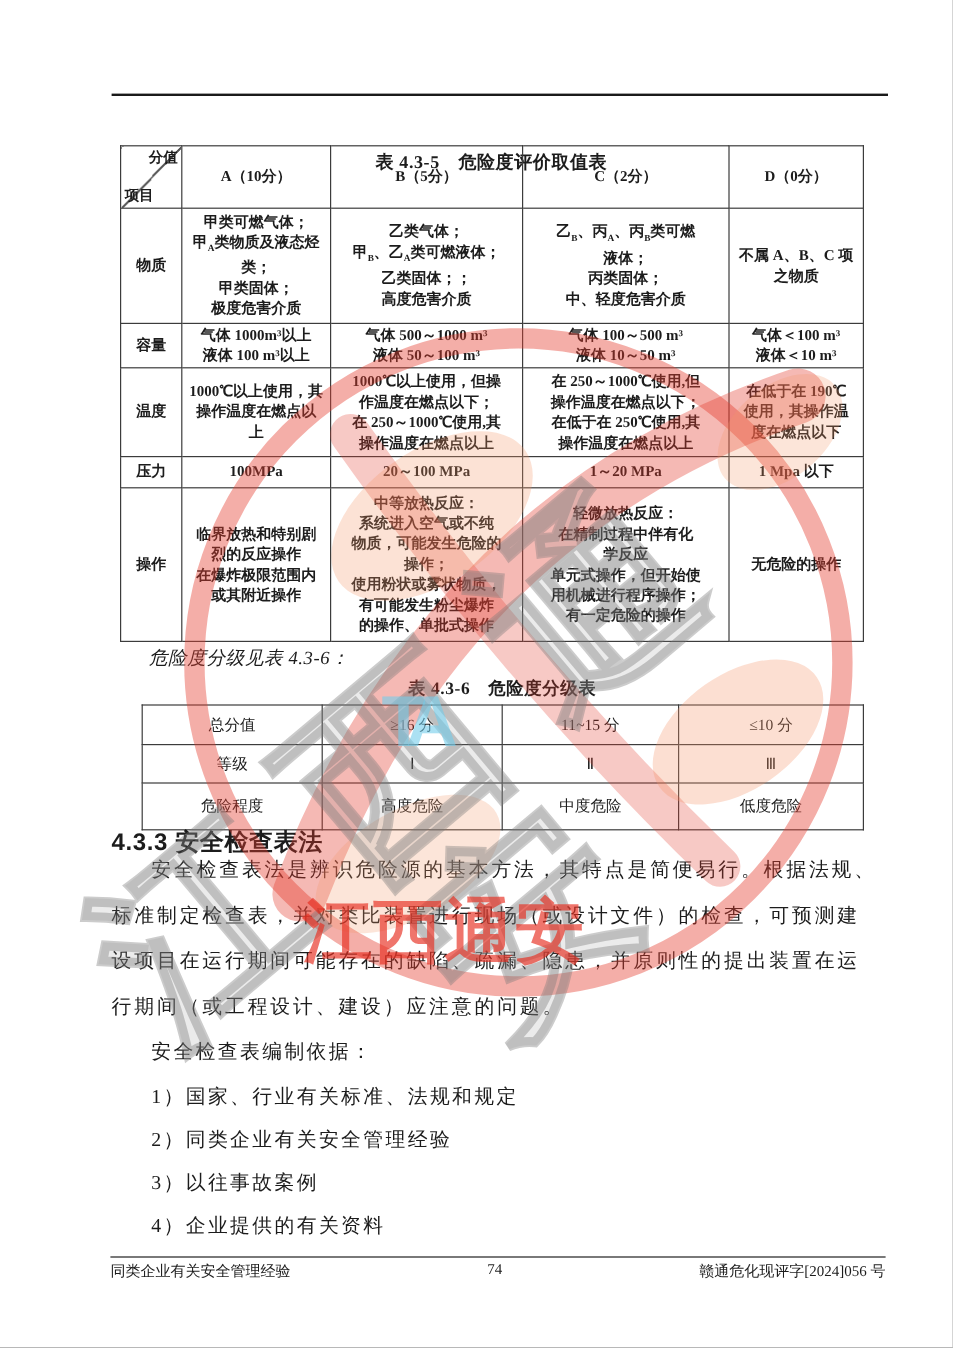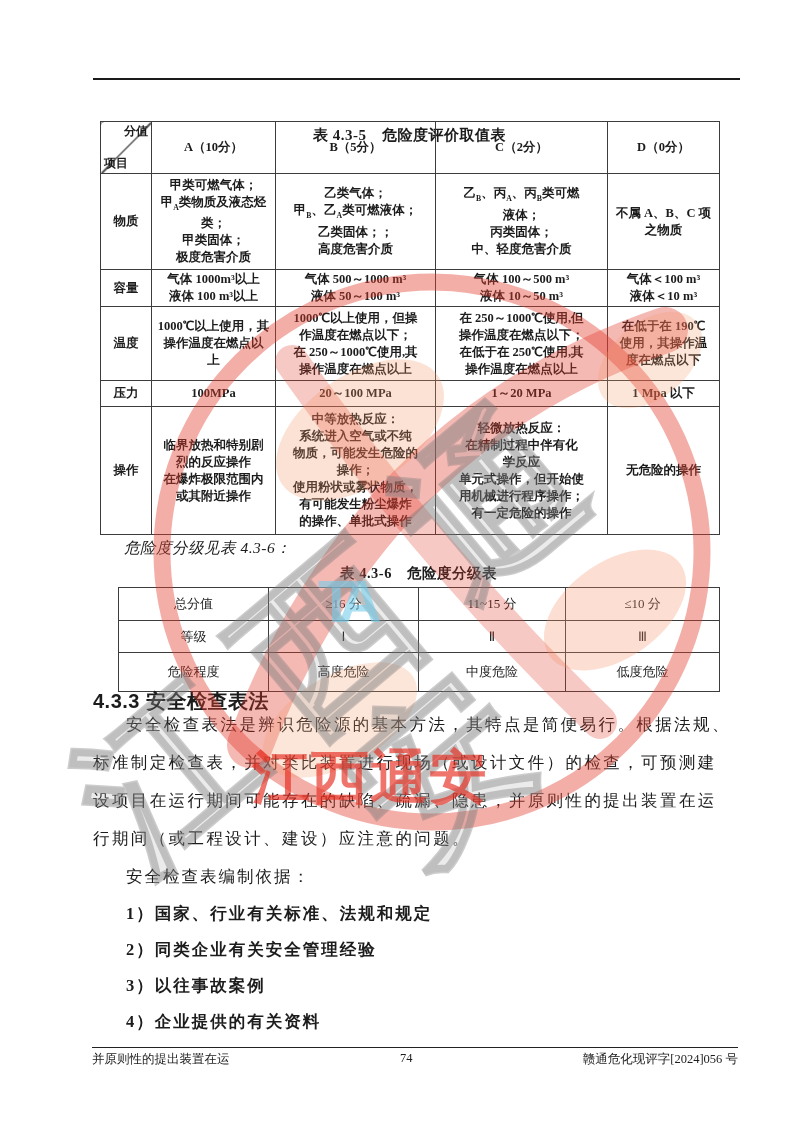--- a/index.html
+++ b/index.html
@@ -23,21 +23,21 @@
     background:linear-gradient(to bottom right,transparent 48.8%,#555 48.8%,#555 51.2%,transparent 51.2%);}
   .c-top{position:absolute;top:1px;right:3px;font-size:12px;}
   .c-bot{position:absolute;bottom:1px;left:3px;font-size:12px;}
   
   .lead{top:538px;left:93px;width:646px;font-size:15.5px;text-indent:31px;letter-spacing:.5px;font-style:italic;}
   
   .sec-h{top:688px;left:93px;font-size:20px;font-weight:bold;font-family:"Liberation Sans",sans-serif;letter-spacing:.5px;}
   .body-text{top:706px;left:93px;width:648px;}
   .p1{font-size:16.5px;line-height:38px;letter-spacing:2.4px;text-indent:33px;white-space:pre-line;}
   .p2{font-size:16.5px;line-height:38px;letter-spacing:2px;text-indent:33px;}
-  .li{font-size:16.5px;line-height:36px;letter-spacing:2px;text-indent:33px;font-weight:bold;}
+  .li{font-size:16.5px;line-height:36px;letter-spacing:2px;text-indent:33px;}
   
   .ftr-rule{top:1047px;left:92px;right:56px;border-top:1.5px solid #222;height:0;}
   .ftr{top:1051px;left:92px;right:56px;display:flex;justify-content:space-between;font-size:12.5px;}
   
   .wm{position:absolute;inset:0;pointer-events:none;z-index:50;}
   .wm-svg{position:absolute;left:0;top:0;}
   .wm-gray{position:absolute;left:-10px;top:520px;width:820px;text-align:center;
     font-family:"Liberation Sans",sans-serif;font-weight:bold;font-size:170px;letter-spacing:40px;
     color:rgba(130,130,130,0.16);-webkit-text-stroke:3px rgba(120,120,120,0.38);
     transform:rotate(-40deg);transform-origin:50% 50%;line-height:1;}
@@ -193,21 +193,21 @@
 行期间（或工程设计、建设）应注意的问题。</div>
     <div class="p2">安全检查表编制依据：</div>
     <div class="li">1）国家、行业有关标准、法规和规定</div>
     <div class="li">2）同类企业有关安全管理经验</div>
     <div class="li">3）以往事故案例</div>
     <div class="li">4）企业提供的有关资料</div>
   </div>
 
   <div class="abs ftr-rule"></div>
   <div class="abs ftr">
-    <span>并原则性的提出装置在运</span>
+    <span>同类企业有关安全管理经验</span>
     <span>74</span>
     <span>赣通危化现评字[2024]056 号</span>
   </div>
 
   <div class="wm">
     <svg class="wm-svg" width="794" height="1123" viewBox="0 0 794 1123">
       <circle cx="432" cy="552" r="270" fill="none" stroke="rgba(228,62,48,0.42)" stroke-width="17"></circle>
       <path d="M 250 745 Q 370 430 665 330" fill="none" stroke="rgba(228,62,48,0.36)" stroke-width="46" stroke-linecap="round"></path>
       <path d="M 292 362 Q 432 560 600 722" fill="none" stroke="rgba(228,62,48,0.28)" stroke-width="34" stroke-linecap="round"></path>
       <ellipse cx="360" cy="430" rx="95" ry="55" transform="rotate(-35 360 430)" fill="rgba(244,150,105,0.28)"></ellipse>

